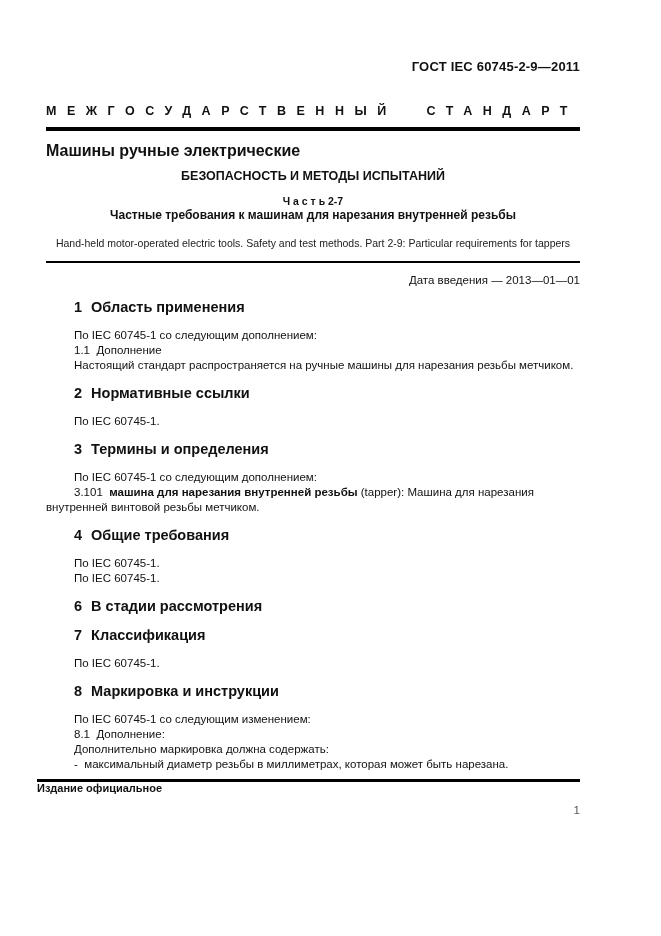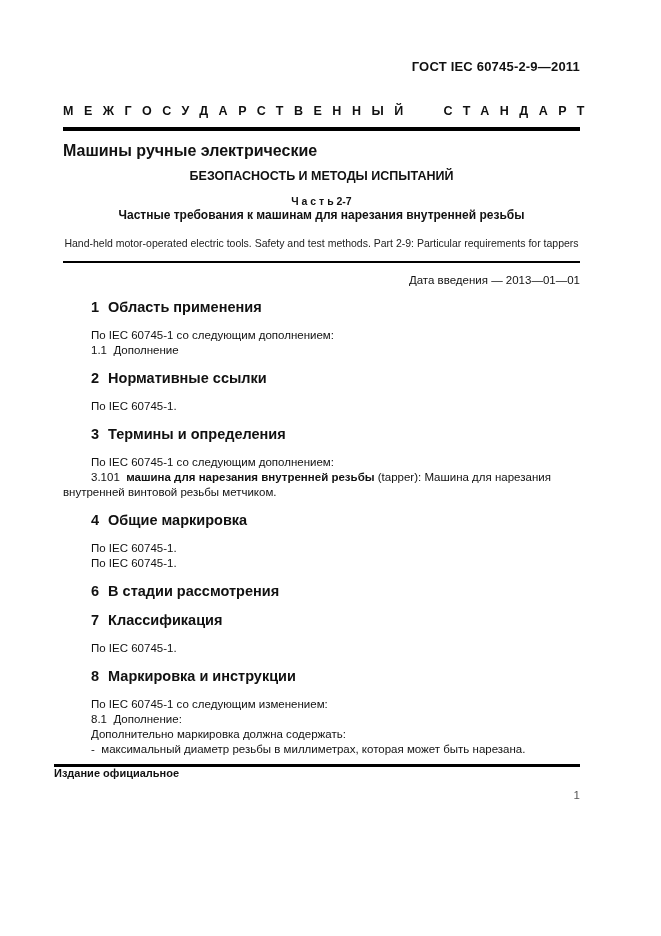--- a/index.html
+++ b/index.html
@@ -6,21 +6,21 @@
   .page {
     position: relative;
     width: 661px;
     height: 936px;
     background: #ffffff;
     font-family: "Liberation Sans", sans-serif;
     color: #111111;
     overflow: hidden;
   }
   .content {
-    padding-left: 63px;
+    padding-left: 46px;
     padding-right: 81px; 
   }
   .doc-code {
     padding-top: 59px;
     text-align: right;
     font-weight: bold;
     font-size: 13px;
     line-height: 15px;
     letter-spacing: 0.2px;
   }
@@ -134,32 +134,33 @@
 
     <div class="rule rule-mid"></div>
 
     <div class="effective-date">Дата введения — 2013—01—01</div>
 
     <div class="sections" id="sections">
         <div class="section">
           <h2><span class="sec-num">1</span><span class="sec-title">Область применения</span></h2>
           <p><span>По IEC 60745-1 со следующим дополнением:</span></p>
           <p><span>1.1  Дополнение</span></p>
+          <p><span>Настоящий стандарт распространяется на ручные машины для нарезания резьбы метчиком.</span></p>
         </div>
         <div class="section">
           <h2><span class="sec-num">2</span><span class="sec-title">Нормативные ссылки</span></h2>
           <p><span>По IEC 60745-1.</span></p>
         </div>
         <div class="section">
           <h2><span class="sec-num">3</span><span class="sec-title">Термины и определения</span></h2>
           <p><span>По IEC 60745-1 со следующим дополнением:</span></p>
           <p><span>3.101  </span><b>машина для нарезания внутренней резьбы</b><span> (tapper): Машина для нарезания внутренней винтовой резьбы метчиком.</span></p>
         </div>
         <div class="section">
-          <h2><span class="sec-num">4</span><span class="sec-title">Общие маркировка</span></h2>
+          <h2><span class="sec-num">4</span><span class="sec-title">Общие требования</span></h2>
           <p><span>По IEC 60745-1.</span></p>
         </div>
         <div class="section">
           <p><span>По IEC 60745-1.</span></p>
         </div>
         <div class="section">
           <h2><span class="sec-num">6</span><span class="sec-title">В стадии рассмотрения</span></h2>
         </div>
         <div class="section">
           <h2><span class="sec-num">7</span><span class="sec-title">Классификация</span></h2>

